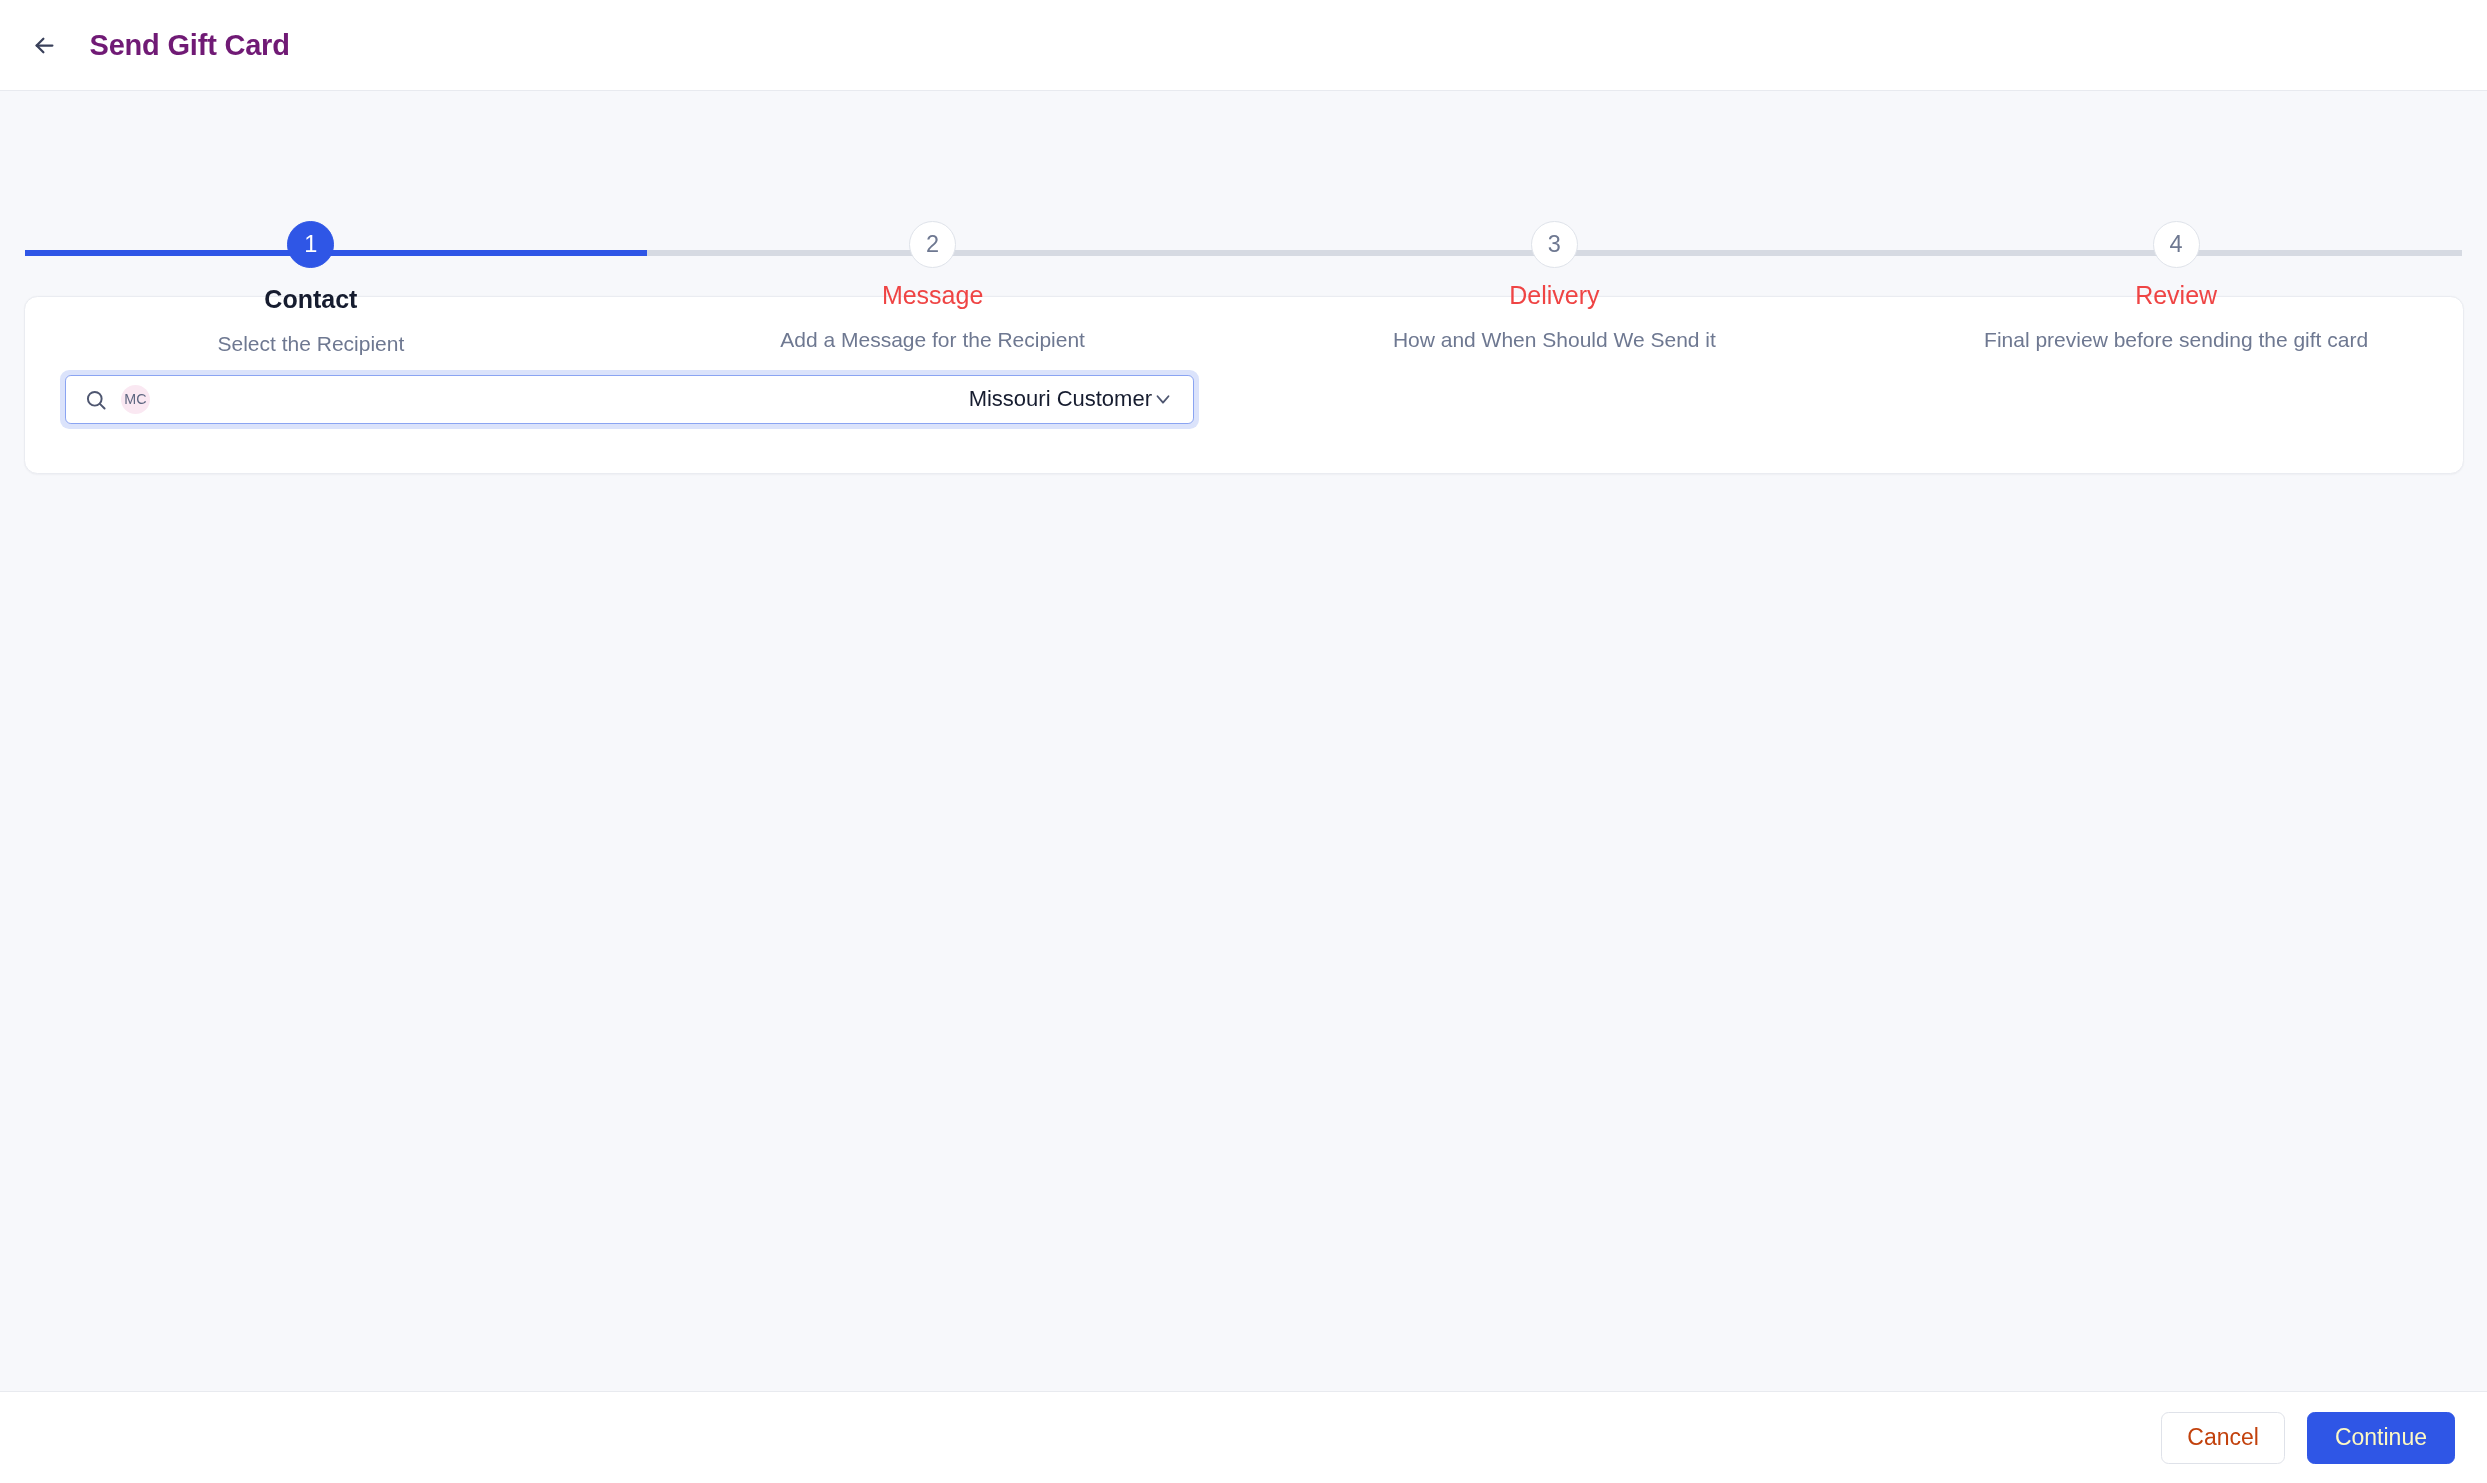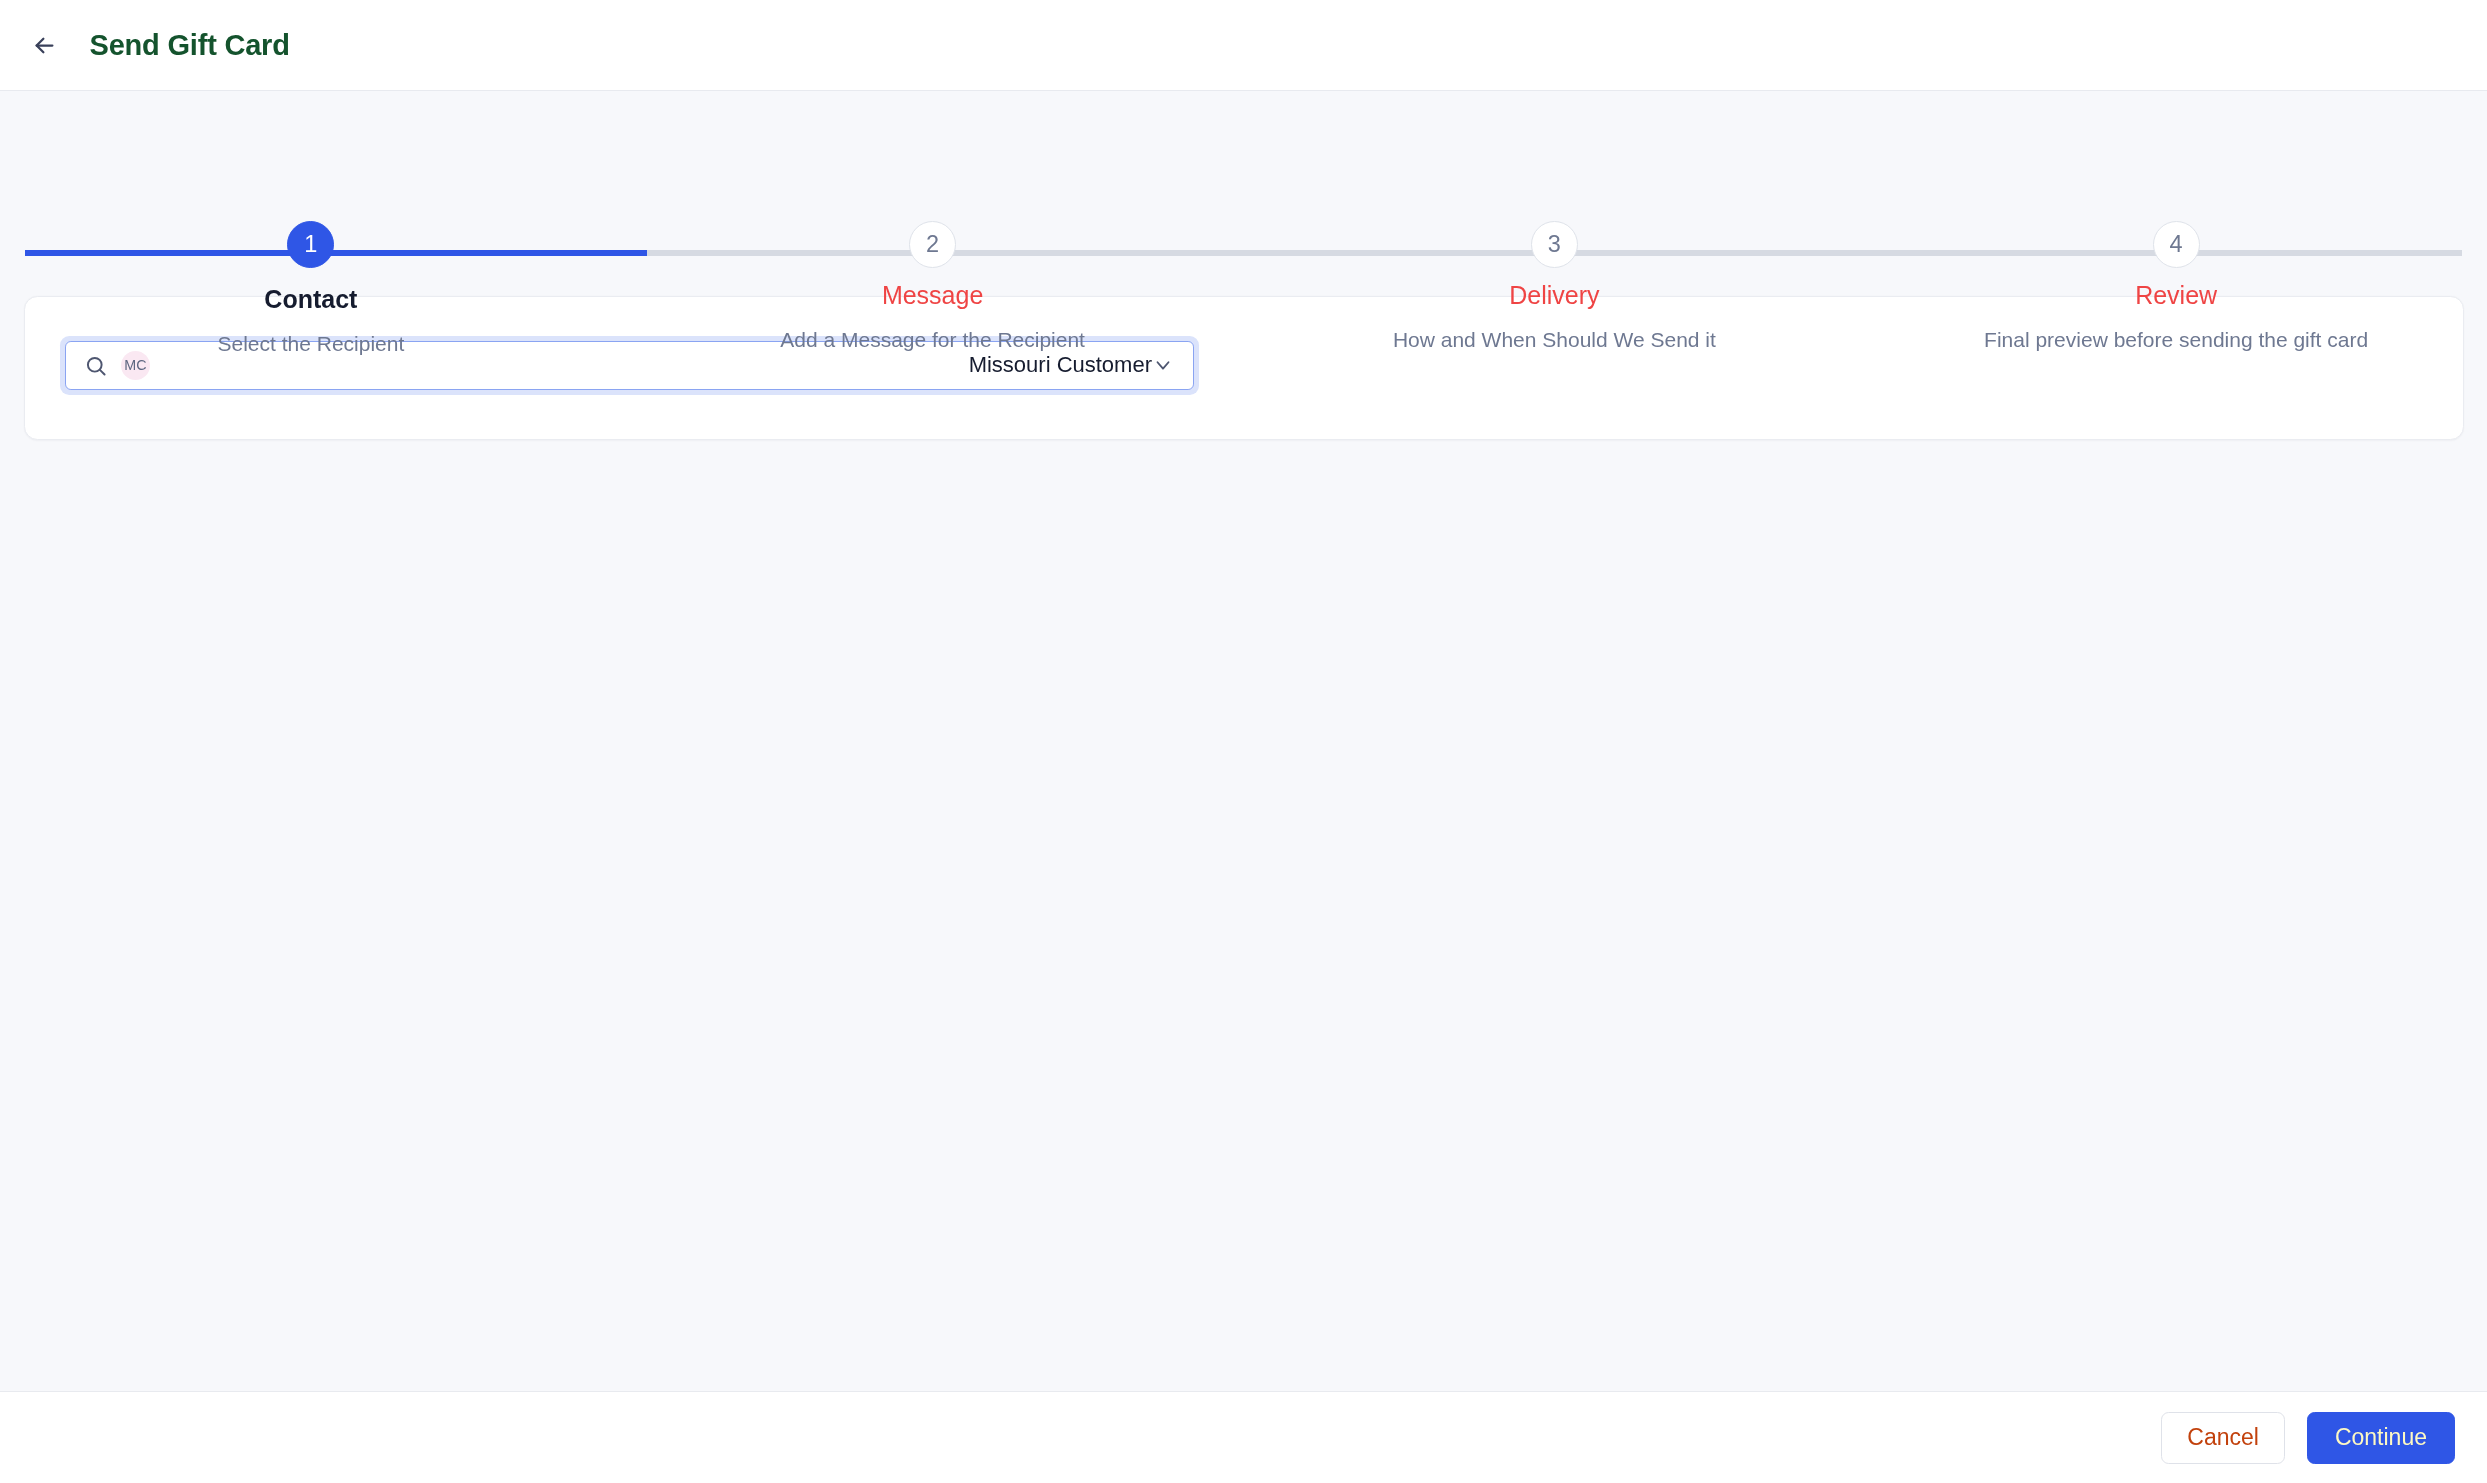--- a/index.html
+++ b/index.html
@@ -42,21 +42,21 @@
     border-radius: 6.7px;
     cursor: pointer;
     background: transparent;
     border: none;
   }
   .back-btn svg { display: block; }
 
   .page-title {
     font-size: 29px;
     font-weight: bold;
-    color: #14532d;
+    color: #701a75;
     letter-spacing: -0.2px;
     line-height: 1;
   }
 
   
   .stepper-wrap {
     flex: 0 0 auto;
     padding: 0;
     background: #f7f8fb;
   }
@@ -179,21 +179,21 @@
 
   .field-hint {
     margin-top: 17px;
     font-size: 22px;
     color: #535c75;
     line-height: 1;
   }
 
   
   .select-outer {
-    margin-top: 4px;
+    margin-top: 38px;
     width: 1139px;
     border-radius: 9.2px;
     padding: 5px;
     background: #dbe3fb;
   }
 
   .select-box {
     height: 49px;
     background: #ffffff;
     border: 1.7px solid #8aa4f2;

